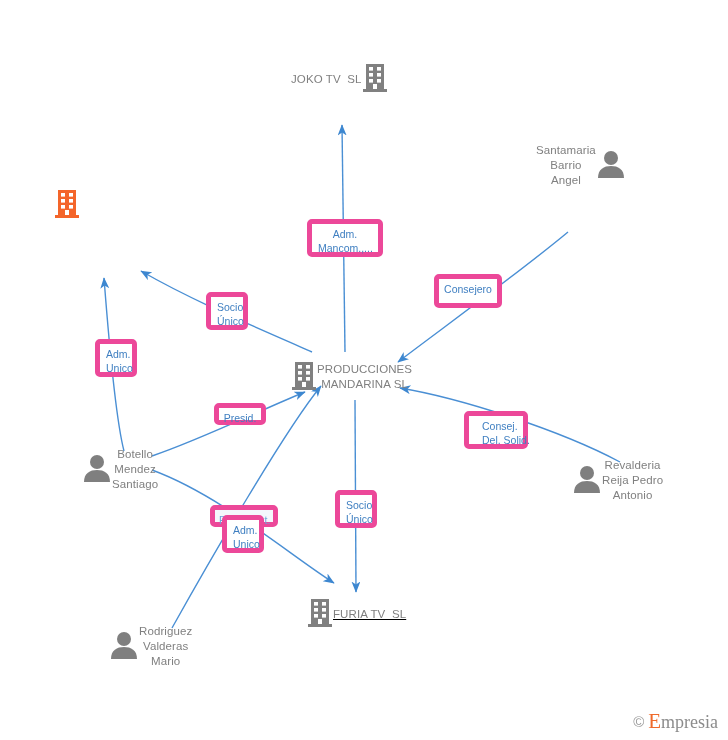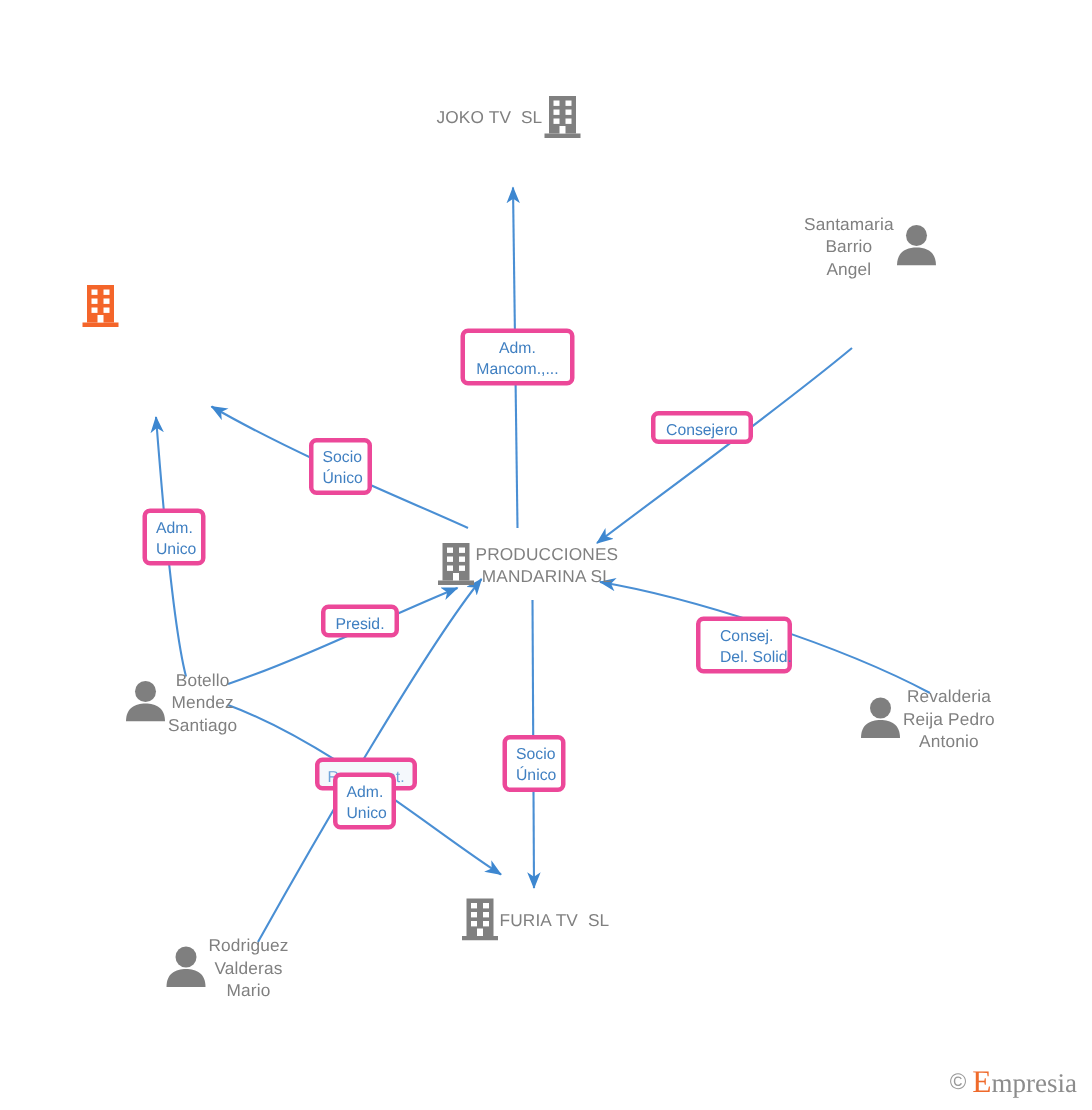--- a/index.html
+++ b/index.html
@@ -18,21 +18,21 @@
   .node .lbl{
     font-size:11.5px;line-height:15px;color:#808080;text-align:center;
     white-space:pre;letter-spacing:.1px;
   }
   .node.company .lbl{color:#808080;}
   .node.company.highlight .lbl{color:#7a7a7a;font-weight:bold;letter-spacing:.3px;}
   .node.person .lbl{color:#808080;}
 
   .edge-label{
     position:absolute;
-    border:3px solid #ec4899;
+    border:5px solid #ec4899;
     border-radius:5px;
     background:#ffffff;
     color:#3f7fc1;
     font-size:10.5px;
     line-height:14px;
     text-align:center;
     padding:3px 6px;
     white-space:pre;
     box-sizing:border-box;
   }
@@ -129,21 +129,21 @@
           <rect x="7" y="17" width="4" height="3.6"></rect>
             <rect x="15" y="17" width="4" height="3.6"></rect>
           <rect x="11" y="22" width="4" height="5"></rect>
         </g>
       </svg>
     </span>
     <div class="lbl">PRODUCCIONES
 MANDARINA SL</div>
   </div>
 
-  <div class="node company" style="left:307px;top:597px;width:100px;">
+  <div class="node company" style="left:307px;top:597px;width:100px;text-decoration:underline;">
     <span class="ico">
       <svg width="26" height="30" viewBox="0 0 26 30">
         <rect x="4" y="2" width="18" height="25" fill="#808080"></rect>
         <rect x="1" y="27" width="24" height="3" fill="#808080"></rect>
         <g fill="#ffffff">
           <rect x="7" y="5" width="4" height="3.6"></rect>
             <rect x="15" y="5" width="4" height="3.6"></rect>
           <rect x="7" y="11" width="4" height="3.6"></rect>
             <rect x="15" y="11" width="4" height="3.6"></rect>
           <rect x="7" y="17" width="4" height="3.6"></rect>
@@ -202,21 +202,21 @@
 Valderas
 Mario</div>
   </div>
 
   <div class="edge-label" style="left:206px;top:292px;width:42px;height:38px;">Socio
 Único</div>
 
   <div class="edge-label" style="left:307px;top:219px;width:76px;height:38px;">Adm.
 Mancom.,...</div>
 
-  <div class="edge-label" style="left:434px;top:274px;width:68px;height:22px;padding:3px 0;">Consejero</div>
+  <div class="edge-label" style="left:434px;top:274px;width:68px;height:34px;padding:3px 0;">Consejero</div>
 
   <div class="edge-label" style="left:464px;top:411px;width:64px;height:38px;padding:3px 13px;">Consej.
 Del. Solid.</div>
 
   <div class="edge-label" style="left:95px;top:339px;width:42px;height:38px;">Adm.
 Unico</div>
 
   <div class="edge-label" style="left:214px;top:403px;width:52px;height:22px;padding:3px 4px;">Presid.</div>
 
   <div class="edge-label dim" style="left:210px;top:505px;width:68px;height:22px;padding:3px 4px;">Represent.</div>

